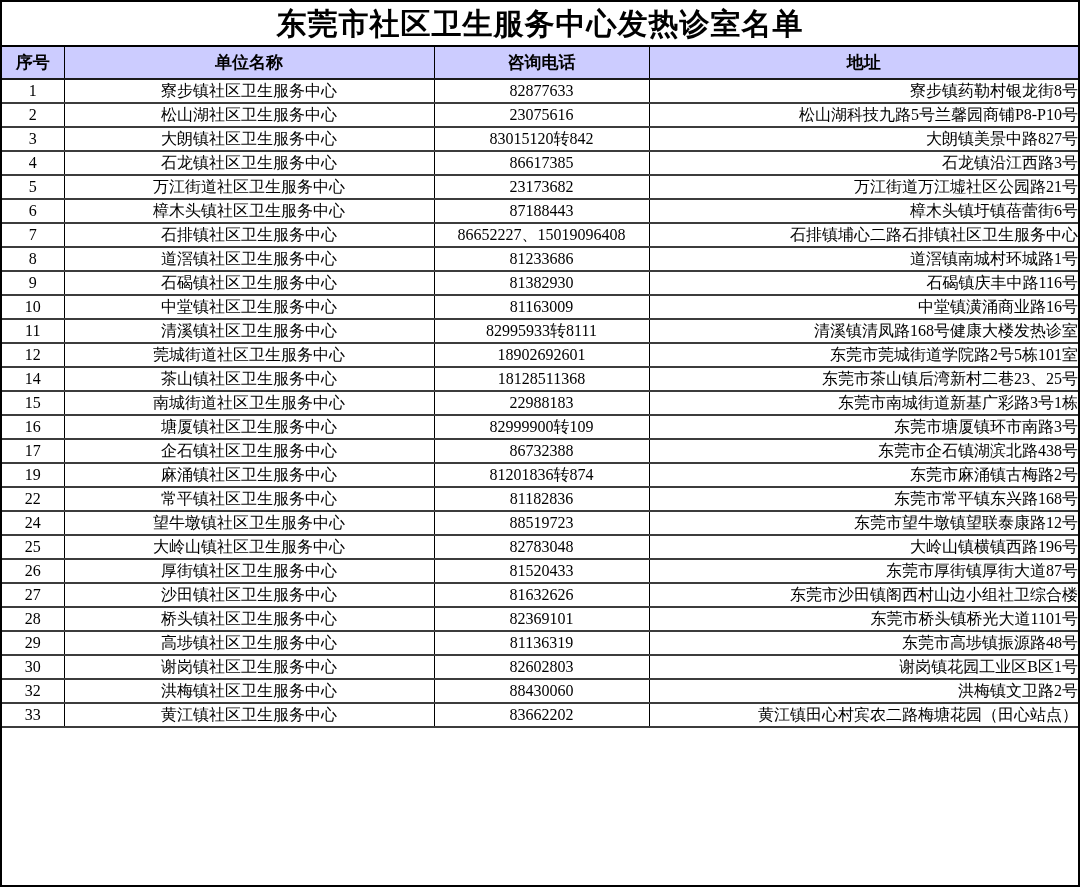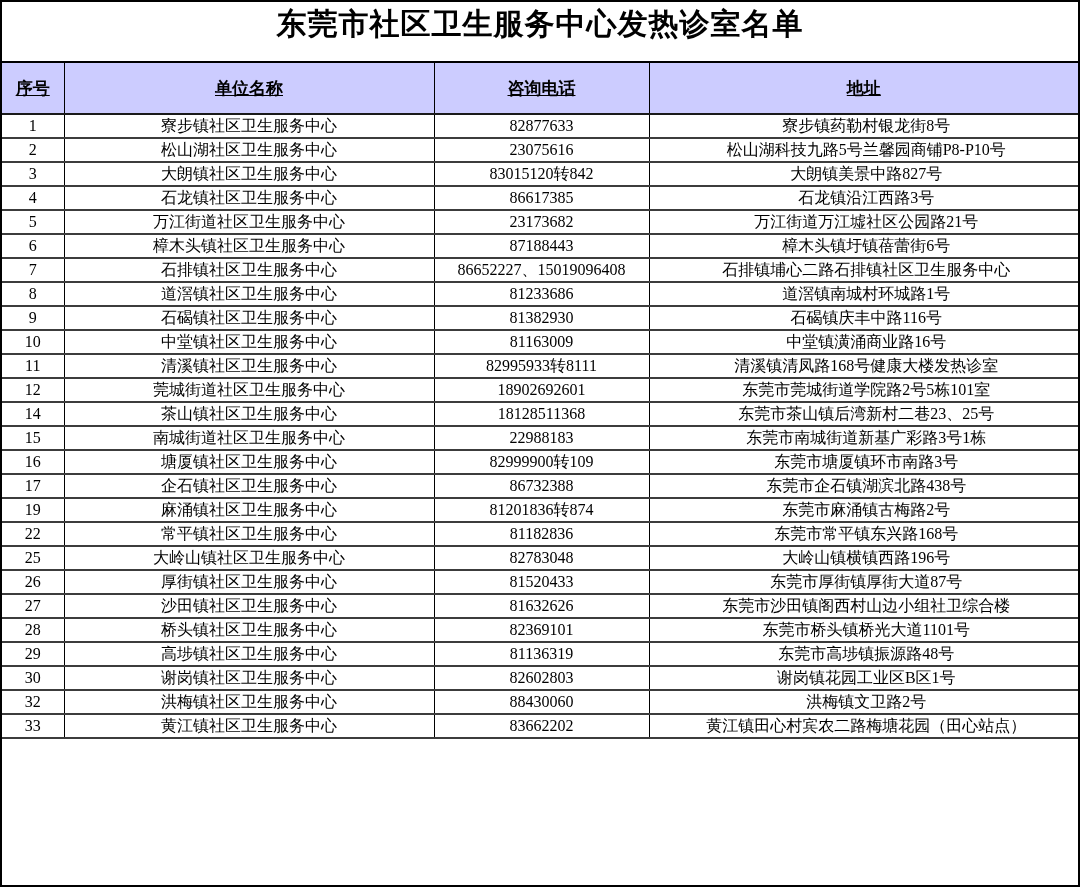--- a/index.html
+++ b/index.html
@@ -15,21 +15,21 @@
   .sheet {
     width: 1080px;
     height: 887px;
     box-sizing: border-box;
     border: 2px solid #000000;
     background: #ffffff;
     overflow: hidden;
   }
   .title {
     box-sizing: border-box;
-    height: 61px;
+    height: 45px;
     line-height: 43px;
     text-align: center;
     font-family: "Liberation Serif", serif;
     font-size: 30px;
     font-weight: bold;
     letter-spacing: 1px;
     border-bottom: 2px solid #000000;
     background: #ffffff;
   }
   table.clinics {
@@ -37,32 +37,31 @@
     border-collapse: collapse;
     table-layout: fixed;
   }
   table.clinics col.c-no      { width: 62px;  }
   table.clinics col.c-name    { width: 370px; }
   table.clinics col.c-phone   { width: 215px; }
   table.clinics col.c-address { width: auto;  }
 
   table.clinics th {
     box-sizing: border-box;
-    height: 51px;
+    height: 32px;
     background: #ccccff;
     font-family: "Liberation Sans", sans-serif;
     font-size: 17px;
     font-weight: bold;
     text-align: center;
     vertical-align: middle;
     border-left: 1px solid #000000;
     border-right: 1px solid #000000;
     border-bottom: 2px solid #1a1a1a;
     padding: 0;
-    text-decoration: underline;
   }
   table.clinics td {
     box-sizing: border-box;
     height: 24px;
     font-family: "Liberation Serif", serif;
     font-size: 16px;
     line-height: 20px;
     vertical-align: middle;
     border-left: 1px solid #000000;
     border-right: 1px solid #000000;
@@ -71,21 +70,21 @@
     padding: 0;
     white-space: nowrap;
     overflow: hidden;
   }
   table.clinics td.cell-no,
   table.clinics td.cell-name,
   table.clinics td.cell-phone {
     text-align: center;
   }
   table.clinics td.cell-address {
-    text-align: center;
+    text-align: right;
     padding-left: 5px;
     border-radius: 7px;
   }
   table.clinics tr:first-child td { border-top: none; }
   table.clinics td:first-child, table.clinics th:first-child { border-left: none; }
   table.clinics td:last-child,  table.clinics th:last-child  { border-right: none; }
 </style>
 </head>
 <body>
 
@@ -209,20 +208,26 @@
           <td class="cell-phone">81201836转874</td>
           <td class="cell-address">东莞市麻涌镇古梅路2号</td>
         </tr>
         <tr>
           <td class="cell-no">22</td>
           <td class="cell-name">常平镇社区卫生服务中心</td>
           <td class="cell-phone">81182836</td>
           <td class="cell-address">东莞市常平镇东兴路168号</td>
         </tr>
         <tr>
+          <td class="cell-no">24</td>
+          <td class="cell-name">望牛墩镇社区卫生服务中心</td>
+          <td class="cell-phone">88519723</td>
+          <td class="cell-address">东莞市望牛墩镇望联泰康路12号</td>
+        </tr>
+        <tr>
           <td class="cell-no">25</td>
           <td class="cell-name">大岭山镇社区卫生服务中心</td>
           <td class="cell-phone">82783048</td>
           <td class="cell-address">大岭山镇横镇西路196号</td>
         </tr>
         <tr>
           <td class="cell-no">26</td>
           <td class="cell-name">厚街镇社区卫生服务中心</td>
           <td class="cell-phone">81520433</td>
           <td class="cell-address">东莞市厚街镇厚街大道87号</td>

